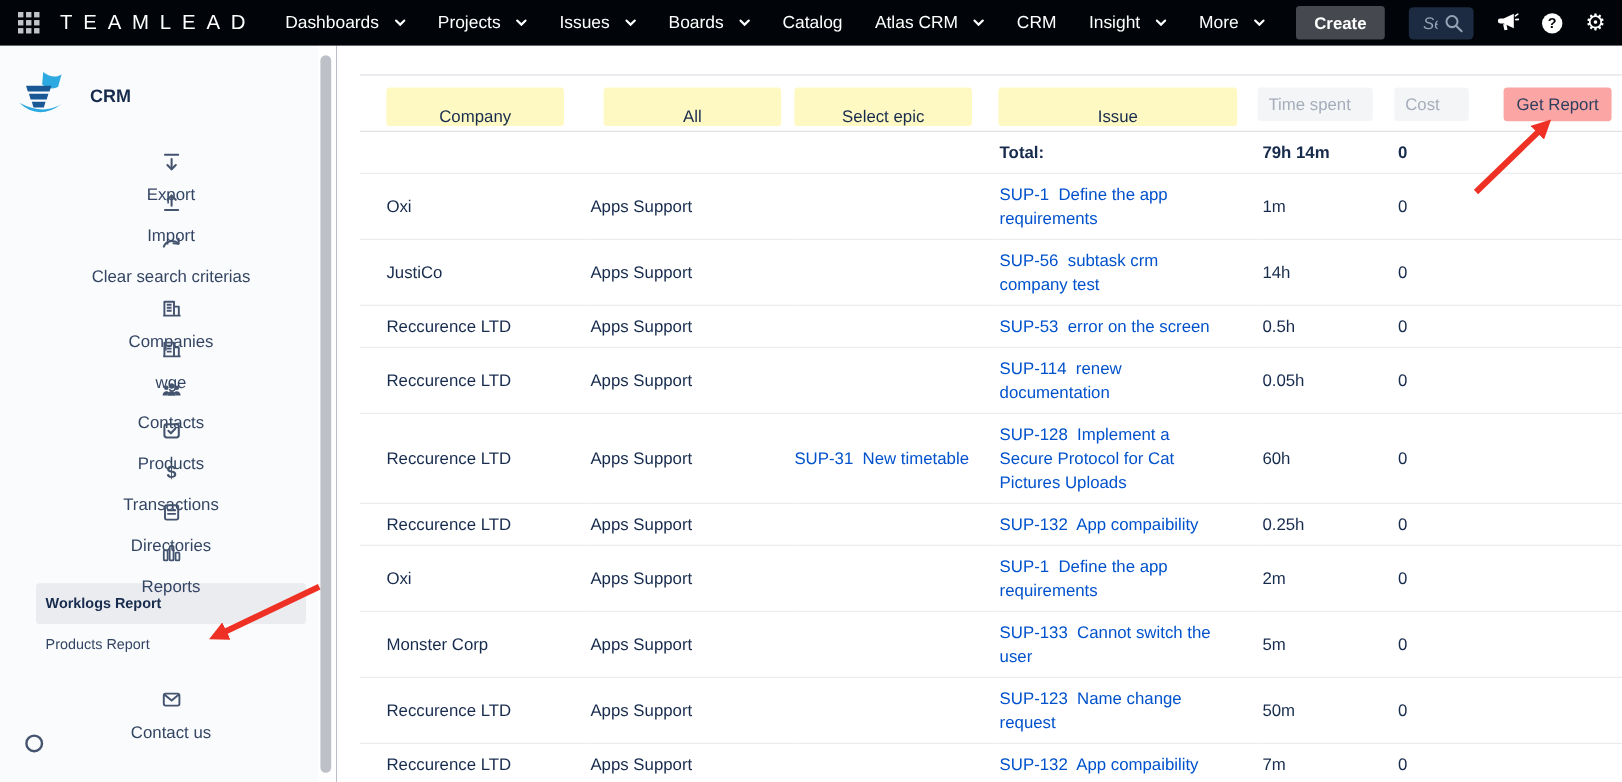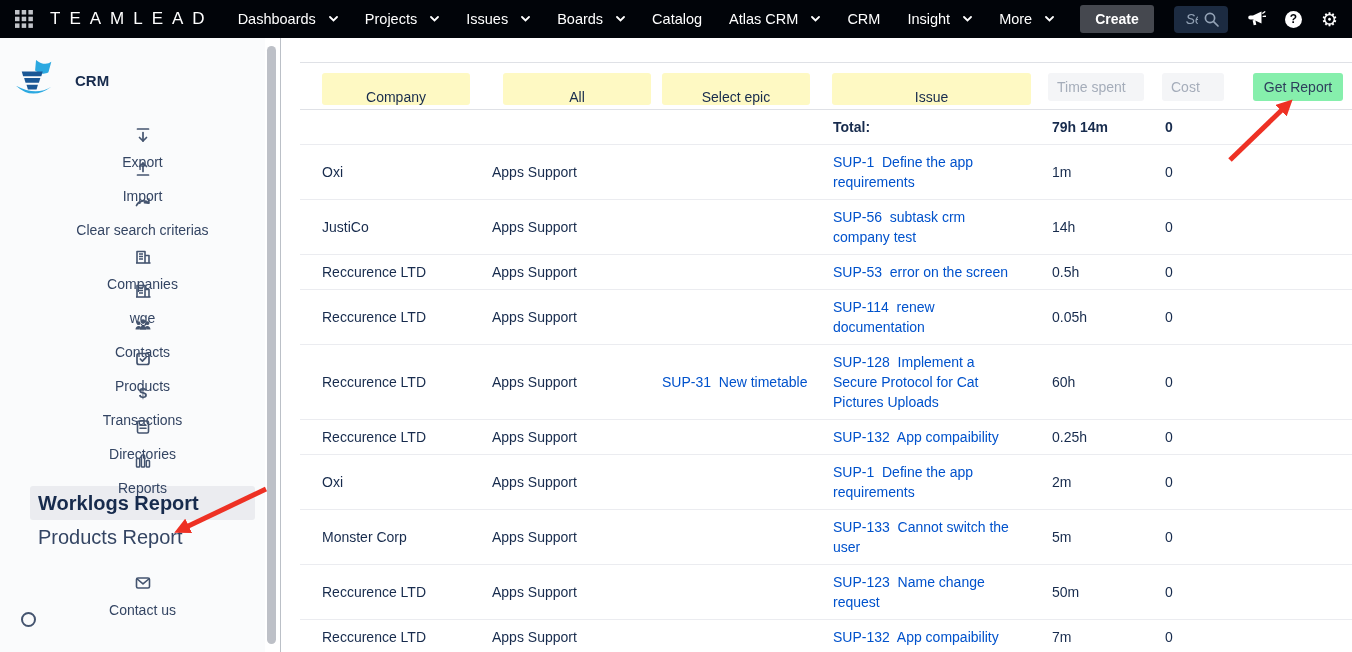--- a/index.html
+++ b/index.html
@@ -27,41 +27,41 @@
 
   
   .sidebar { position:absolute; top:38px; left:0; width:265px; bottom:0; background:#FAFBFC; overflow:hidden; }
   .logo-row { margin:20px 0 0 14px; height:44px; display:flex; align-items:center; gap:15px; }
   .crm-title { font-size:15px; font-weight:700; color:#172B4D; }
   .nav-item { height:34px; display:flex; align-items:center; padding-left:20px; gap:10px;
               font-size:14px; color:#344563; cursor:pointer; white-space:nowrap;flex-direction:column; }
   .grp-actions { margin-top:24px; }
   .grp-main { margin-top:20px; }
   .sub-item { height:34px; margin:0 10px 0 30px; display:flex; align-items:center; padding-left:8px;
-              border-radius:3px; font-size:20px; color:#344563; cursor:pointer; }
+              border-radius:3px; font-size:12px; color:#344563; cursor:pointer; }
   .sub-item.selected { background:#EBECF0; font-weight:700; color:#172B4D; }
   .grp-footer { margin-top:20px; }
   .partial-circle { width:15px; height:15px; border:2px solid #44546F; border-radius:50%; margin:4px 0 0 21px; }
   .side-scroll { position:absolute; top:38px; left:265px; width:16px; bottom:0; background:#fff;
                  border-right:1px solid #BBC0C7; }
   .side-scroll .thumb { position:absolute; left:2px; top:8px; width:9px; height:598px;
                         background:#BDC0C7; border-radius:5px; cursor:pointer; }
 
   
   .main { position:absolute; top:38px; left:281px; right:0; bottom:0; background:#fff; overflow:hidden; }
   .report { margin:24px 0 0 19px; width:1052px; }
 
   .filters { position:relative; height:48px; border-top:1px solid #DFE1E6; border-bottom:1px solid #DFE1E6; }
   .ctrl { position:absolute; top:10px; height:28px; }
   .select { background:#fef9c3; border-radius:3px; display:flex; align-items:center;
             justify-content:space-between; padding:16px 10px; color:#172B4D; font-size:14px; cursor:pointer;flex-direction:column; }
   .txt-input { background:#F4F5F7; border:none; border-radius:3px; padding:0 9px; font-size:14px;
                color:#172B4D; outline:none; }
   .txt-input::placeholder { color:#A5ADBA; }
-  .get-report { background:#86efac; border:none; border-radius:3px; font-size:14px; color:#2E3E5C;
+  .get-report { background:#fca5a5; border:none; border-radius:3px; font-size:14px; color:#2E3E5C;
                 cursor:pointer; width:100%; height:100%; }
 
   table.report-table { width:1052px; border-collapse:collapse; table-layout:fixed; }
   .report-table td { border-bottom:1px solid #EBECF0; padding:7px 0; font-size:14px; color:#172B4D;
                      vertical-align:middle; line-height:20px; }
   td.c-company { padding-left:22px; }
   td.c-issue { padding-right:34px; }
   td.c-epic { padding-right:8px; }
   tr.total-row td { font-weight:700; }
   a.link { color:#0052CC; text-decoration:none; cursor:pointer; white-space:pre-wrap; }

